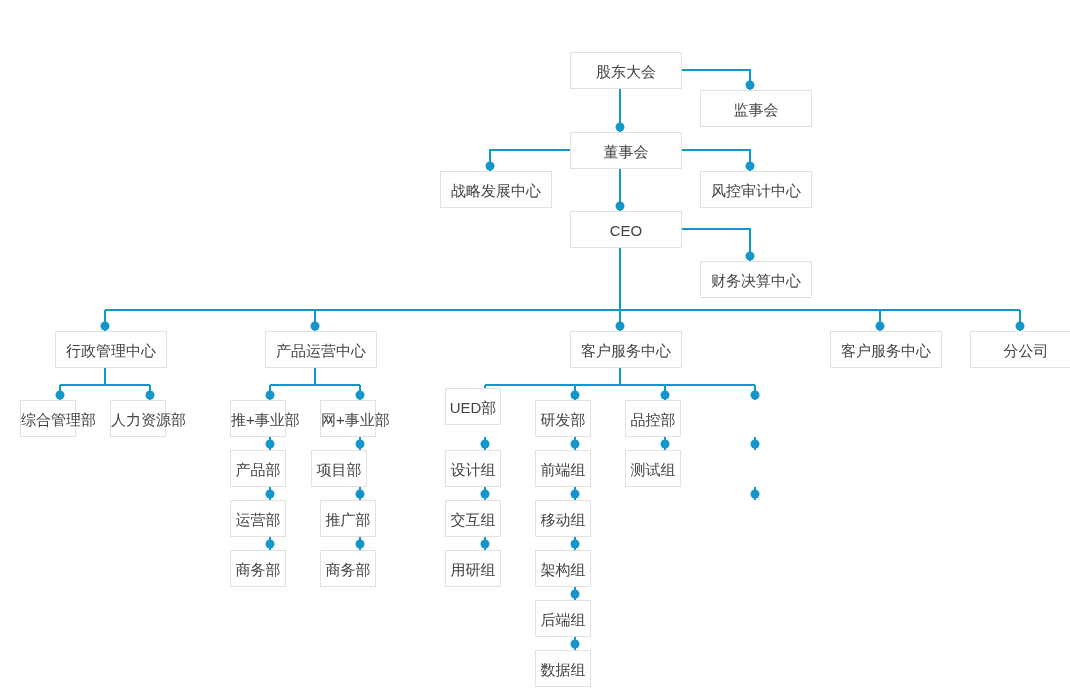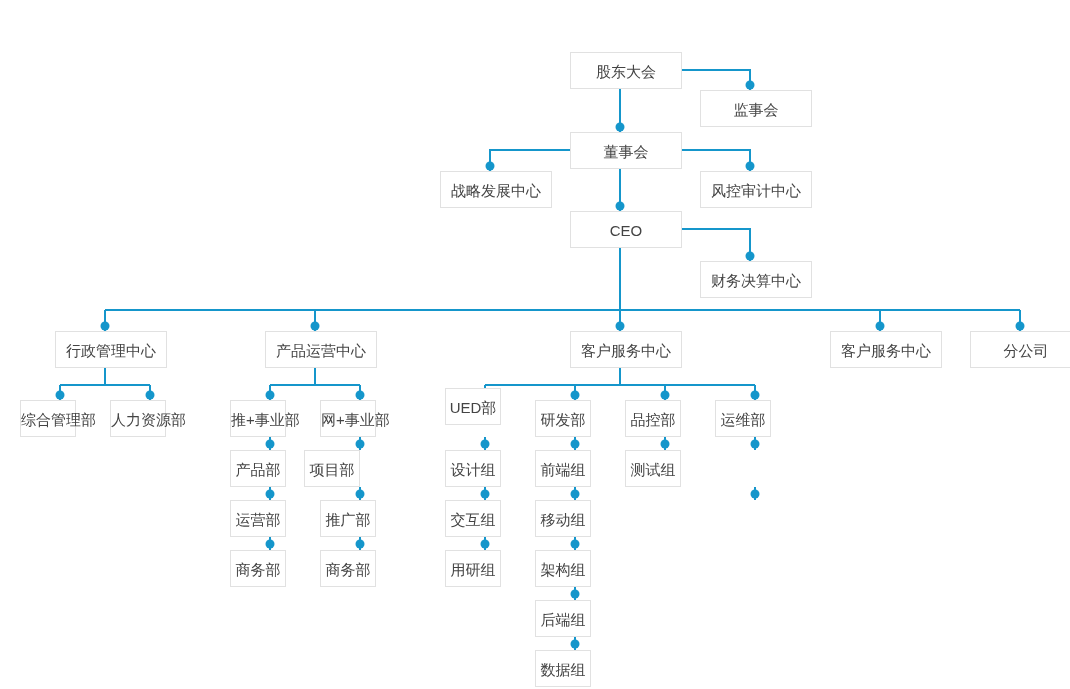--- a/index.html
+++ b/index.html
@@ -105,30 +105,29 @@
   <div class="node w100" style="left:570px;top:331px">客户服务中心</div>
   <div class="node w100" style="left:830px;top:331px">客户服务中心</div>
   <div class="node w100" style="left:970px;top:331px">分公司</div>
 
   <div class="node w80" style="left:20px;top:400px">综合管理部</div>
   <div class="node w80" style="left:110px;top:400px">人力资源部</div>
 
   <div class="node w80" style="left:230px;top:400px">推+事业部</div>
   <div class="node w80" style="left:320px;top:400px">网+事业部</div>
   <div class="node w80" style="left:230px;top:450px">产品部</div>
-  <div class="node w80" style="left:304px;top:450px">项目部</div>
+  <div class="node w80" style="left:311px;top:450px">项目部</div>
   <div class="node w80" style="left:230px;top:500px">运营部</div>
   <div class="node w80" style="left:320px;top:500px">推广部</div>
   <div class="node w80" style="left:230px;top:550px">商务部</div>
   <div class="node w80" style="left:320px;top:550px">商务部</div>
 
   <div class="node w80" style="left:445px;top:388px">UED部</div>
   <div class="node w80" style="left:535px;top:400px">研发部</div>
   <div class="node w80" style="left:625px;top:400px">品控部</div>
-  <div class="node w80" style="left:715px;top:400px">运维部</div>
 
   <div class="node w80" style="left:445px;top:450px">设计组</div>
   <div class="node w80" style="left:535px;top:450px">前端组</div>
   <div class="node w80" style="left:625px;top:450px">测试组</div>
 
   <div class="node w80" style="left:445px;top:500px">交互组</div>
   <div class="node w80" style="left:535px;top:500px">移动组</div>
 
   <div class="node w80" style="left:445px;top:550px">用研组</div>
   <div class="node w80" style="left:535px;top:550px">架构组</div>

